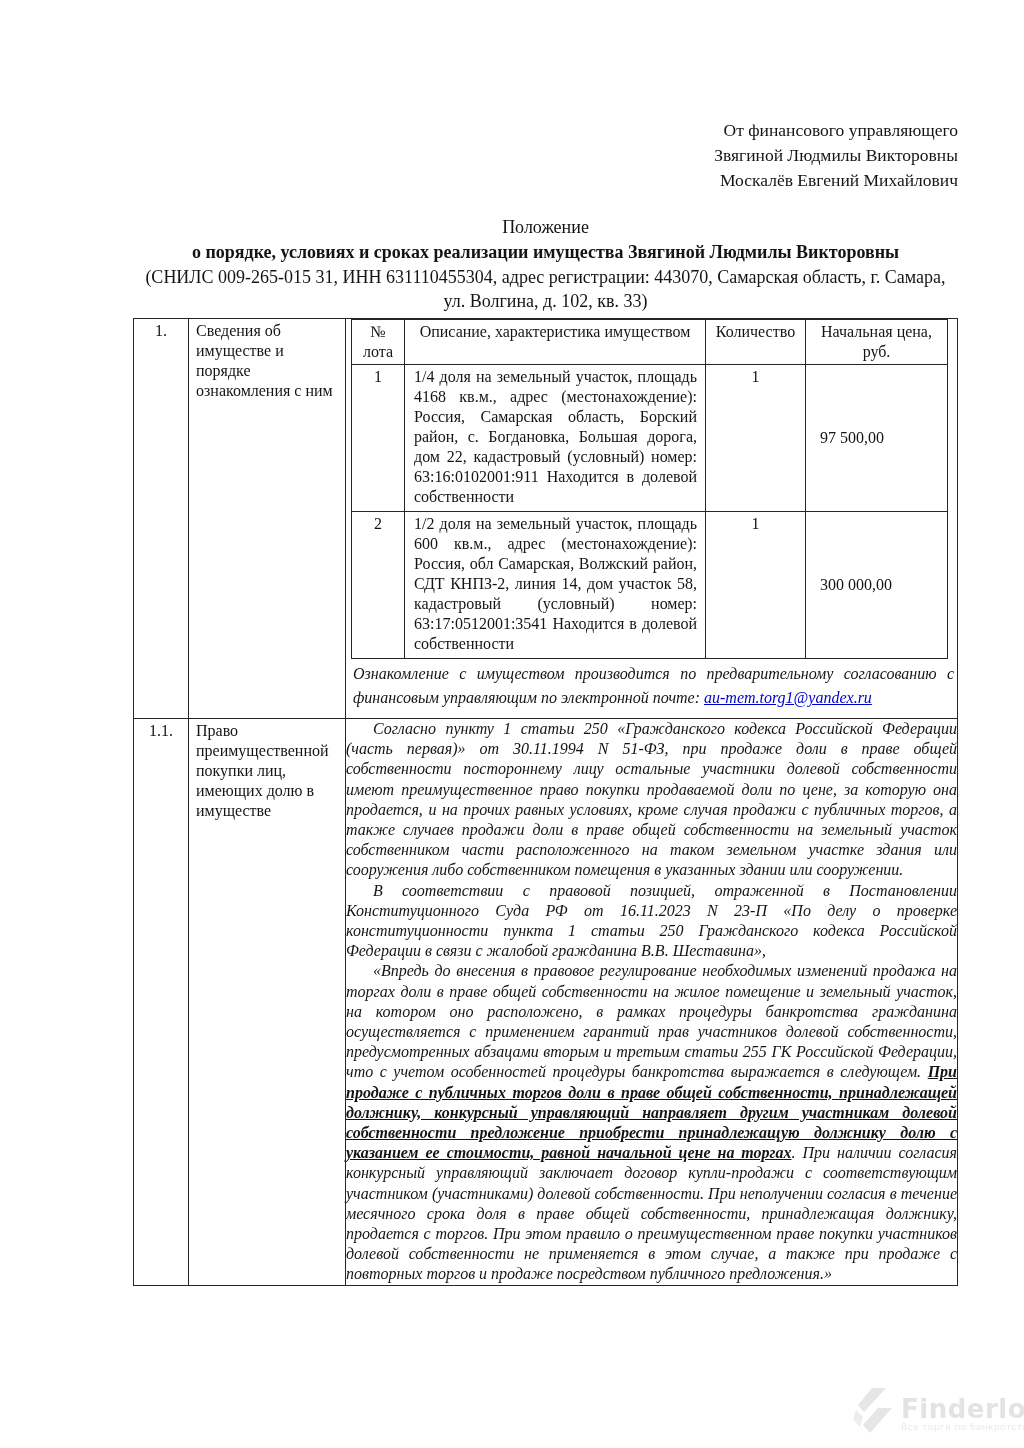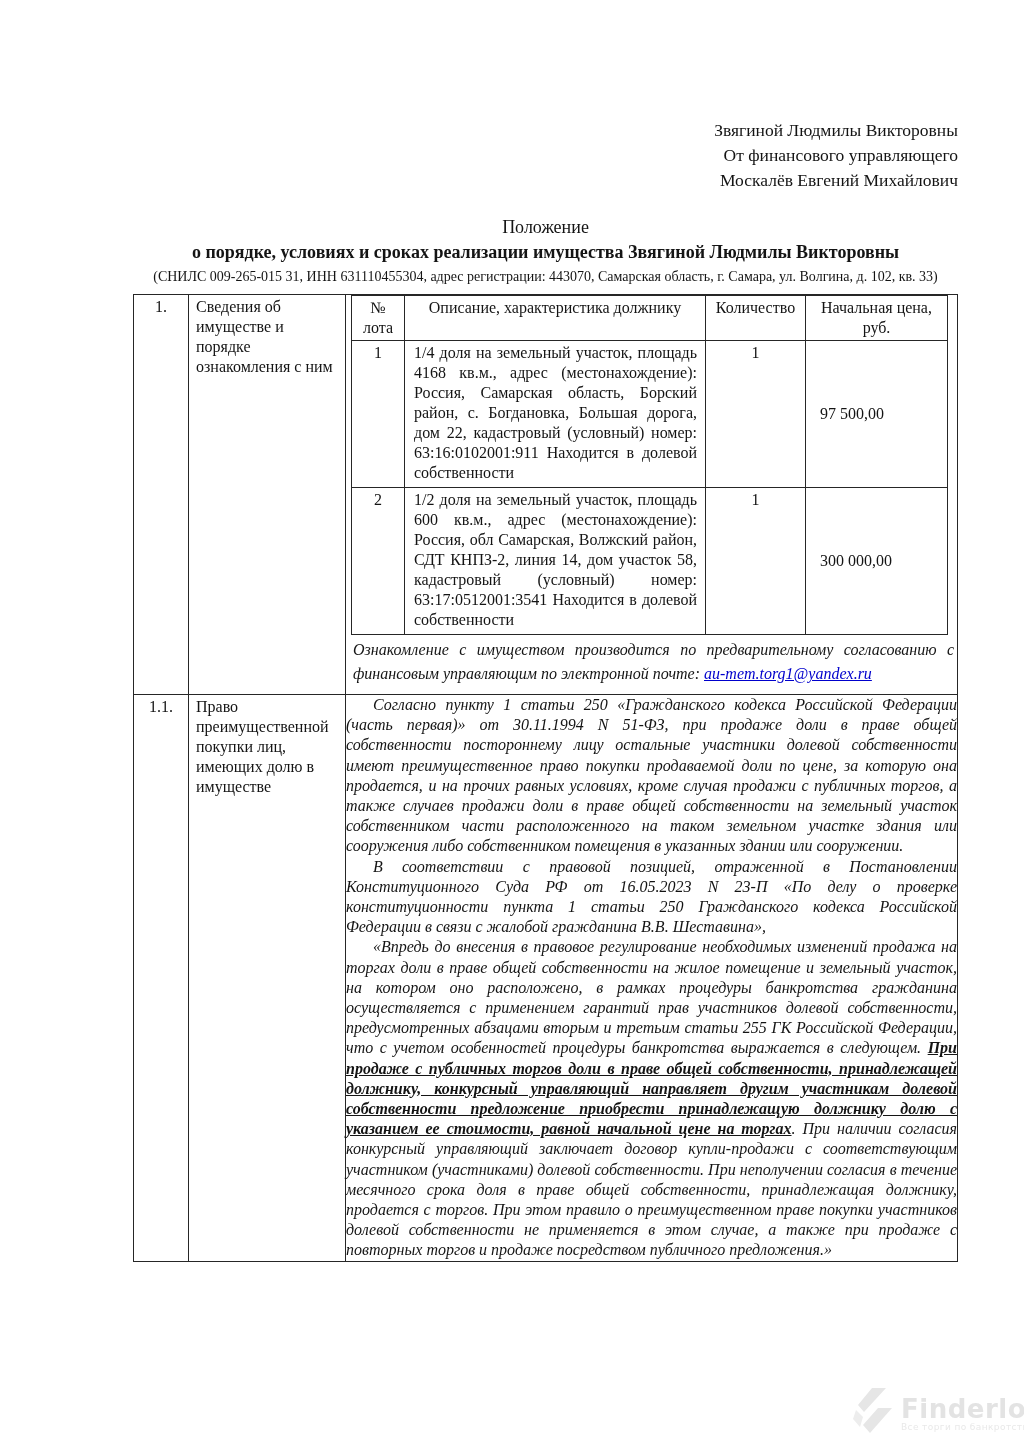--- a/index.html
+++ b/index.html
@@ -24,21 +24,21 @@
     font-size: 17.5px;
     line-height: 25px;
   }
   .title-block {
     margin-top: 22px;
     text-align: center;
     line-height: 25px;
   }
   .title-main { font-weight: normal; font-size: 18px; }
   .title-sub  { font-weight: bold; font-size: 18px; margin: 0 auto; width: 780px; }
-  .title-addr { font-size: 14px; line-height: 24px; margin: 0 auto; width: 810px; }
+  .title-addr { font-size: 18px; line-height: 24px; margin: 0 auto; width: 810px; }
 
   table.outer {
     margin-top: 5px;
     width: 825px;
     border-collapse: collapse;
     table-layout: fixed;
     font-size: 16px;
     line-height: 20px;
   }
   table.outer > tbody > tr > td { border: 1.6px solid #262626; vertical-align: top; }
@@ -107,22 +107,22 @@
     color: #e9e9e9;
   }
 </style>
 </head>
 <body>
 
 <div class="page">
   <div class="doc">
 
     <div class="from-block">
+      <div>От финансового управляющего</div>
       <div>Звягиной Людмилы Викторовны</div>
-      <div>От финансового управляющего</div>
       <div>Москалёв Евгений Михайлович</div>
     </div>
 
     <div class="title-block">
       <div class="title-main">Положение</div>
       <div class="title-sub">о порядке, условиях и сроках реализации имущества Звягиной Людмилы Викторовны</div>
       <div class="title-addr">(СНИЛС 009-265-015 31, ИНН 631110455304, адрес регистрации: 443070, Самарская область, г. Самара, ул. Волгина, д. 102, кв. 33)</div>
     </div>
 
     <table class="outer">
@@ -139,21 +139,21 @@
             <table class="inner">
               <colgroup>
                 <col style="width:53px">
                 <col>
                 <col style="width:100px">
                 <col style="width:142px">
               </colgroup>
               <tbody>
                 <tr>
                   <td class="i-head">№ лота</td>
-                  <td class="i-head">Описание, характеристика должнику</td>
+                  <td class="i-head">Описание, характеристика имуществом</td>
                   <td class="i-head">Количество</td>
                   <td class="i-head">Начальная цена, руб.</td>
                 </tr>
                 <tr>
                   <td class="i-num">1</td>
                   <td class="i-desc">1/4 доля на земельный участок, площадь 4168 кв.м., адрес (местонахождение): Россия, Самарская область, Борский район, с. Богдановка, Большая дорога, дом 22, кадастровый (условный) номер: 63:16:0102001:911 Находится в долевой собственности</td>
                   <td class="i-qty">1</td>
                   <td class="i-price">97 500,00</td>
                 </tr>
                 <tr>
@@ -167,21 +167,21 @@
             <div class="note">
               <span>Ознакомление с имуществом производится по предварительному согласованию с финансовым управляющим по электронной почте: </span><a class="email-link">au-mem.torg1@yandex.ru</a>
             </div>
           </td>
         </tr>
         <tr>
           <td class="o-num">1.1.</td>
           <td class="o-label">Право преимущественной покупки лиц, имеющих долю в имуществе</td>
           <td class="o-content paras">
             <p>Согласно пункту 1 статьи 250 «Гражданского кодекса Российской Федерации (часть первая)» от 30.11.1994 N 51-ФЗ, при продаже доли в праве общей собственности постороннему лицу остальные участники долевой собственности имеют преимущественное право покупки продаваемой доли по цене, за которую она продается, и на прочих равных условиях, кроме случая продажи с публичных торгов, а также случаев продажи доли в праве общей собственности на земельный участок собственником части расположенного на таком земельном участке здания или сооружения либо собственником помещения в указанных здании или сооружении.</p>
-            <p>В соответствии с правовой позицией, отраженной в Постановлении Конституционного Суда РФ от 16.05.2023 N 23-П «По делу о проверке конституционности пункта 1 статьи 250 Гражданского кодекса Российской Федерации в связи с жалобой гражданина В.В. Шеставина»,</p>
+            <p>В соответствии с правовой позицией, отраженной в Постановлении Конституционного Суда РФ от 16.11.2023 N 23-П «По делу о проверке конституционности пункта 1 статьи 250 Гражданского кодекса Российской Федерации в связи с жалобой гражданина В.В. Шеставина»,</p>
             <p><span>«Впредь до внесения в правовое регулирование необходимых изменений продажа на торгах доли в праве общей собственности на жилое помещение и земельный участок, на котором оно расположено, в рамках процедуры банкротства гражданина осуществляется с применением гарантий прав участников долевой собственности, предусмотренных абзацами вторым и третьим статьи 255 ГК Российской Федерации, что с учетом особенностей процедуры банкротства выражается в следующем. </span><span class="bold-underline">При продаже с публичных торгов доли в праве общей собственности, принадлежащей должнику, конкурсный управляющий направляет другим участникам долевой собственности предложение приобрести принадлежащую должнику долю с указанием ее стоимости, равной начальной цене на торгах</span><span>. При наличии согласия конкурсный управляющий заключает договор купли-продажи с соответствующим участником (участниками) долевой собственности. При неполучении согласия в течение месячного срока доля в праве общей собственности, принадлежащая должнику, продается с торгов. При этом правило о преимущественном праве покупки участников долевой собственности не применяется в этом случае, а также при продаже с повторных торгов и продаже посредством публичного предложения.»</span></p>
           </td>
         </tr>
       </tbody>
     </table>
   </div>
 
   <div class="watermark">
     <span>
       <svg width="44" height="52" viewBox="0 0 44 52">

